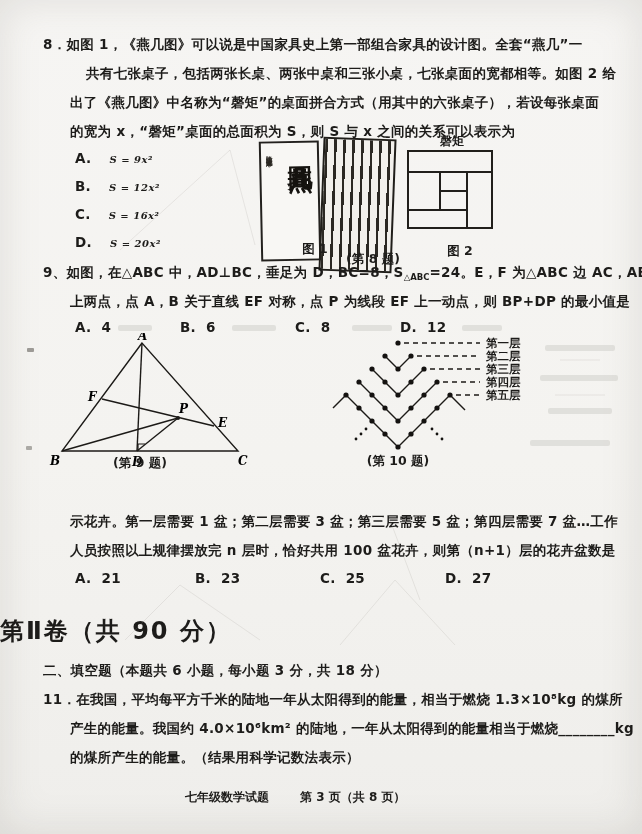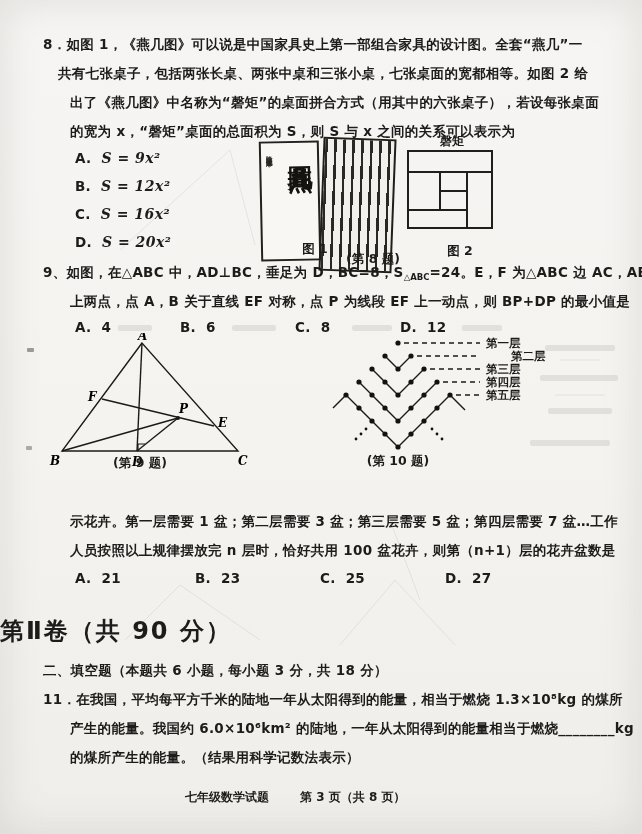--- a/index.html
+++ b/index.html
@@ -5,21 +5,21 @@
   html,body{margin:0;padding:0;background:#dddcda;}
   .page{
     position:relative;width:642px;height:834px;overflow:hidden;
     background:linear-gradient(180deg,#f6f5f3 0%,#f4f3f0 55%,#efeeeb 100%);
     font-family:"DejaVu Sans","Liberation Sans",sans-serif;
     color:#1d1c1a;
     box-shadow:inset 0 0 40px rgba(120,115,105,.18);
   }
   .tl{position:absolute;white-space:nowrap;font-size:13.5px;font-weight:700;letter-spacing:.3px;line-height:1.2;}
   .opt{display:flex;align-items:baseline;gap:10px;}
-  .formula{font-family:"DejaVu Serif","Liberation Serif",serif;font-style:italic;font-weight:700;font-size:14px;letter-spacing:.5px;}
+  .formula{font-family:"DejaVu Serif","Liberation Serif",serif;font-style:italic;font-weight:700;font-size:10px;letter-spacing:.5px;margin-left:8px;}
   .msub{font-size:8.5px;vertical-align:-3px;letter-spacing:0;}
   .cap{position:absolute;font-size:12.5px;font-weight:700;text-align:center;white-space:nowrap;}
   .sect-title{position:absolute;left:0;width:642px;text-align:left;font-size:24px;font-weight:800;letter-spacing:2px;}
   
   .cover{position:absolute;left:260px;top:141px;width:56px;height:116px;border:2px solid #23211e;background:#f8f7f4;transform:rotate(-1.2deg);}
   .cover-title{position:absolute;right:5px;top:4px;writing-mode:vertical-rl;text-orientation:upright;
     font-family:"DejaVu Serif","Liberation Serif",serif;font-size:25px;font-weight:800;line-height:1.05;color:#15130f;}
   .cover-small{position:absolute;left:3px;top:7px;writing-mode:vertical-rl;text-orientation:upright;
     font-size:6.5px;font-weight:700;color:#2a2722;letter-spacing:1px;}
   .stripes{position:absolute;left:321px;top:138px;width:69px;height:130px;border:2.5px solid #201e1a;
@@ -31,21 +31,21 @@
   svg text{font-family:"DejaVu Serif","Liberation Serif",serif;font-style:italic;font-weight:600;}
   .layer-label{position:absolute;font-size:11.5px;font-weight:700;white-space:nowrap;}
   .footer{position:absolute;top:789px;font-size:12px;font-weight:700;white-space:nowrap;}
 </style>
 </head>
 <body>
 
 <div class="page">
 
   <div class="tl" style="left:43px;top:36px">8．如图 1，《燕几图》可以说是中国家具史上第一部组合家具的设计图。全套“燕几”一</div>
-  <div class="tl" style="left:58px;top:65px">共有七张桌子，包括两张长桌、两张中桌和三张小桌，七张桌面的宽都相等。如图 2 给</div>
+  <div class="tl" style="left:86px;top:65px">共有七张桌子，包括两张长桌、两张中桌和三张小桌，七张桌面的宽都相等。如图 2 给</div>
   <div class="tl" style="left:70px;top:123px">的宽为 x，“磬矩”桌面的总面积为 S，则 S 与 x 之间的关系可以表示为</div>
   <div class="tl" style="left:70px;top:94px">出了《燕几图》中名称为“磬矩”的桌面拼合方式（用其中的六张桌子），若设每张桌面</div>
 
   <div class="tl opt" style="left:75px;top:150px">
     <span>A.</span>
     <span class="formula">S = 9x²</span>
   </div>
   <div class="tl opt" style="left:75px;top:178px">
     <span>B.</span>
     <span class="formula">S = 12x²</span>
@@ -166,21 +166,21 @@
     </g>
     <g stroke="#1c1a17" stroke-width="1.4" stroke-dasharray="5 4">
       <line x1="72" y1="10" x2="148" y2="10"></line>
       <line x1="85" y1="23" x2="148" y2="23"></line>
       <line x1="98" y1="36" x2="148" y2="36"></line>
       <line x1="111" y1="49" x2="148" y2="49"></line>
       <line x1="124" y1="62" x2="148" y2="62"></line>
     </g>
   </svg>
   <div class="layer-label" style="left:486px;top:336px">第一层</div>
-  <div class="layer-label" style="left:511px;top:349px">第二层</div>
+  <div class="layer-label" style="left:486px;top:349px">第二层</div>
   <div class="layer-label" style="left:486px;top:362px">第三层</div>
   <div class="layer-label" style="left:486px;top:375px">第四层</div>
   <div class="layer-label" style="left:486px;top:388px">第五层</div>
   <div class="cap" style="left:350px;top:453px;width:96px">(第 10 题)</div>
 
   <div class="tl" style="left:70px;top:513px">示花卉。第一层需要 1 盆；第二层需要 3 盆；第三层需要 5 盆；第四层需要 7 盆…工作</div>
   <div class="tl" style="left:70px;top:542px">人员按照以上规律摆放完 n 层时，恰好共用 100 盆花卉，则第（n+1）层的花卉盆数是</div>
 
   <div class="tl opt" style="left:75px;top:570px">
     <span>A.</span>
@@ -196,21 +196,21 @@
   </div>
   <div class="tl opt" style="left:445px;top:570px">
     <span>D.</span>
     <span>27</span>
   </div>
 
   <div class="sect-title" style="top:615px">第Ⅱ卷（共 90 分）</div>
   <div class="tl" style="left:43px;top:662px">二、填空题（本题共 6 小题，每小题 3 分，共 18 分）</div>
 
   <div class="tl" style="left:43px;top:691px">11．在我国，平均每平方千米的陆地一年从太阳得到的能量，相当于燃烧 1.3×10⁸kg 的煤所</div>
-  <div class="tl" style="left:70px;top:720px">产生的能量。我国约 6.0×10⁶km² 的陆地，一年从太阳得到的能量相当于燃烧________kg</div>
+  <div class="tl" style="left:70px;top:720px">产生的能量。我国约 4.0×10⁶km² 的陆地，一年从太阳得到的能量相当于燃烧________kg</div>
   <div class="tl" style="left:70px;top:749px">的煤所产生的能量。（结果用科学记数法表示）</div>
 
   <div class="footer" style="left:185px">七年级数学试题</div>
   <div class="footer" style="left:300px">第 3 页（共 8 页）</div>
 
   <svg style="position:absolute;left:0;top:0;pointer-events:none" width="642" height="834" viewBox="0 0 642 834">
     <g stroke="#9a968e" stroke-width="1" fill="none" opacity="0.18">
       <polyline points="120,250 230,150 255,245"></polyline>
       <polyline points="125,640 180,585 260,640"></polyline>
       <polyline points="340,645 395,580 455,645"></polyline>

